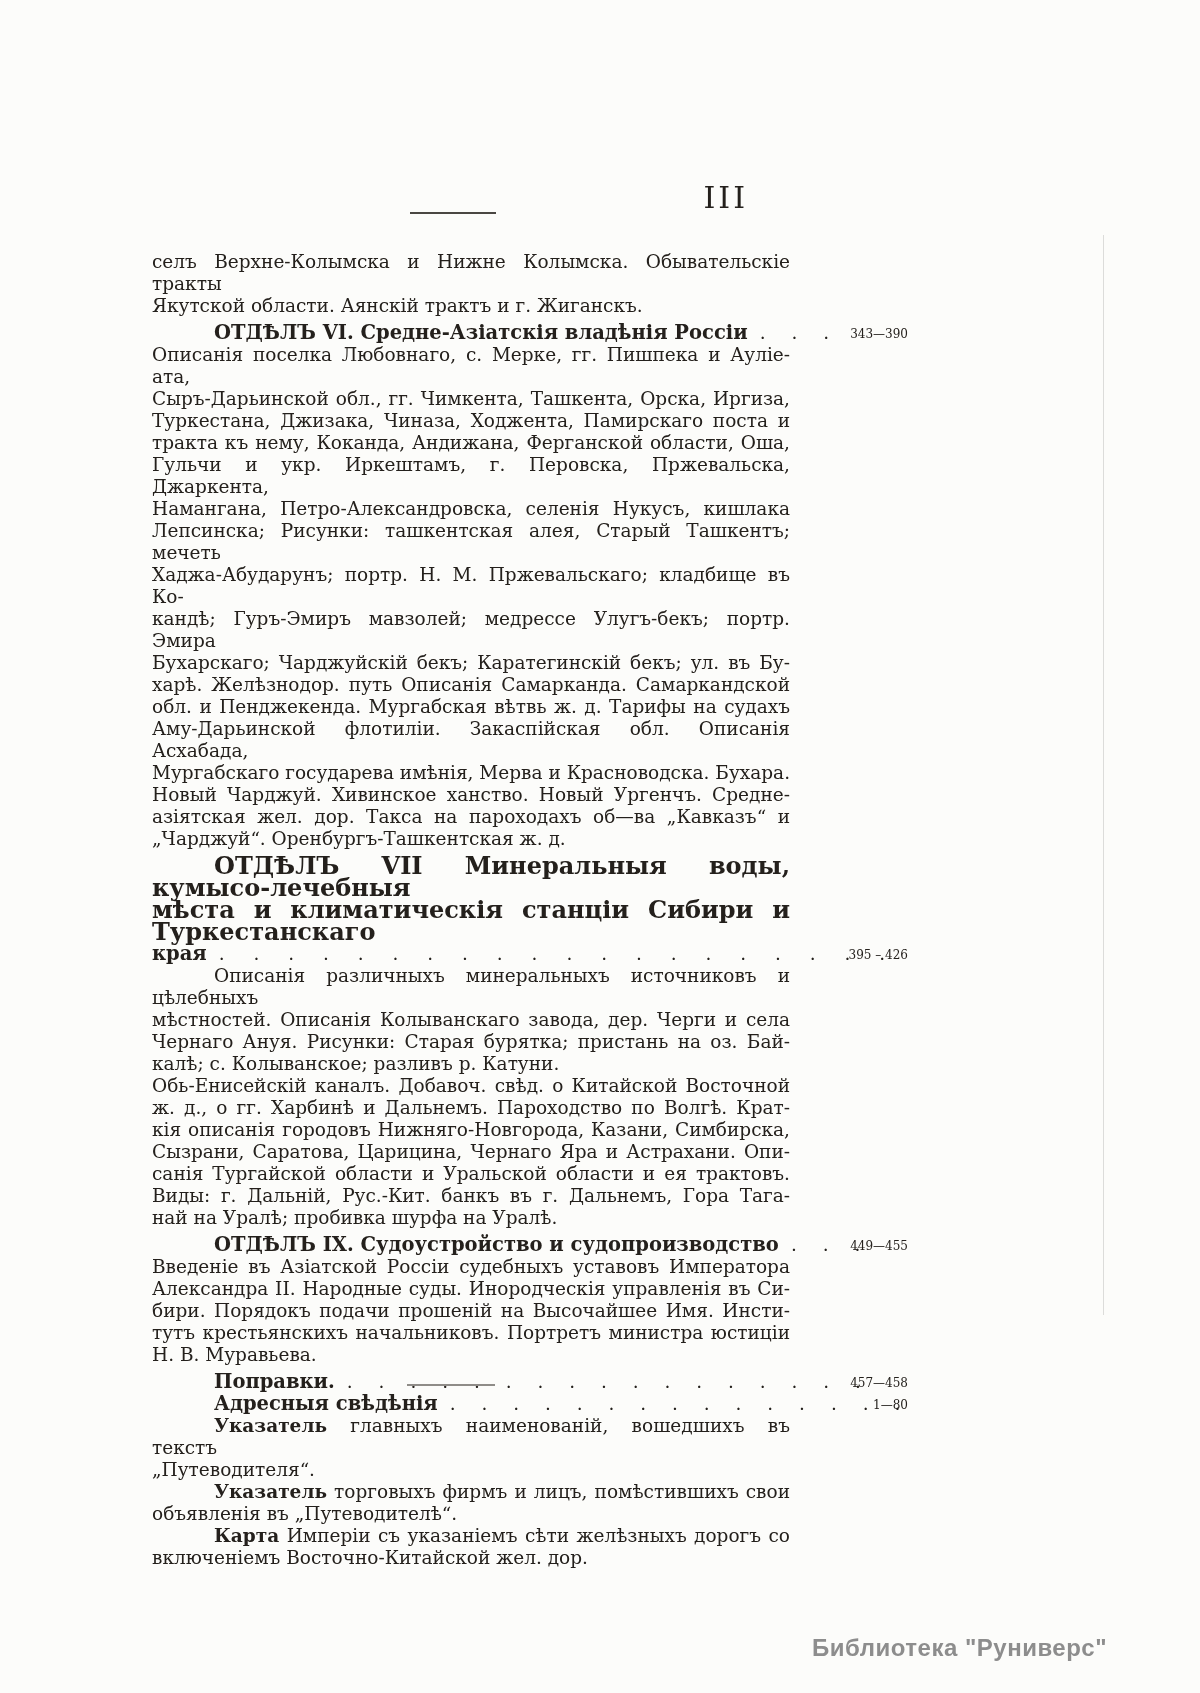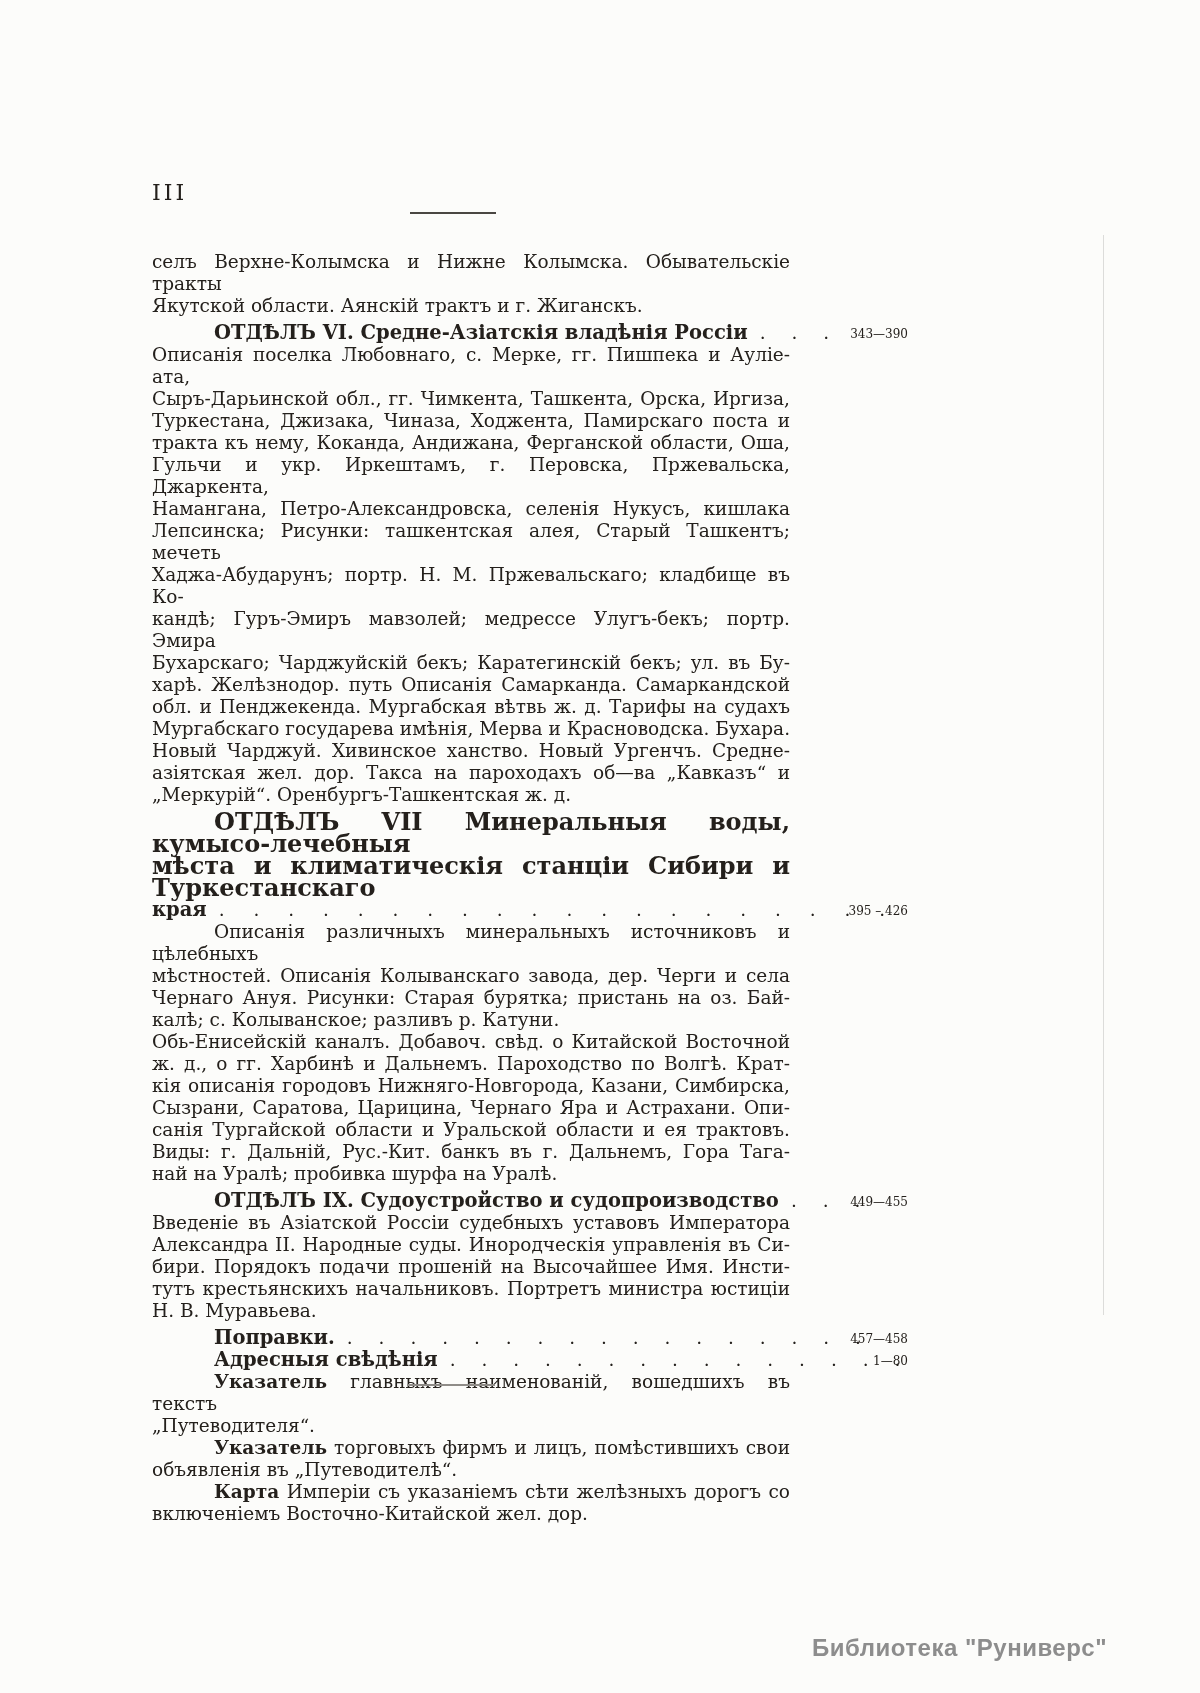--- a/index.html
+++ b/index.html
@@ -2,22 +2,22 @@
 <html><head>
 <meta charset="utf-8">
 <style>
   html,body{margin:0;padding:0;background:#ffffff;}
   .page{
     position:relative;width:1200px;height:1693px;overflow:hidden;
     background:#fcfcfa;color:#24201c;
     font-family:"DejaVu Serif",serif;
   }
   .folio{
-    position:absolute;top:180px;left:152px;width:608px;
-    text-align:left;font-size:22px;letter-spacing:3px;
+    position:absolute;top:180px;left:140px;width:608px;
+    text-align:right;font-size:30px;letter-spacing:3px;
   }
   .rule-top{position:absolute;top:212px;left:410px;width:86px;height:2px;background:#4a4742;}
   .rule-bottom{position:absolute;top:1384px;left:407px;width:88px;height:2px;background:#8f8c88;}
   .edge-line{position:absolute;left:1103px;top:235px;width:1px;height:1080px;background:#dcdcda;}
 
   .toc{
     position:absolute;top:251px;left:152px;width:756px;
     font-size:18.5px;line-height:22px;
   }
   .line{width:638px;text-align:justify;text-align-last:justify;}
@@ -63,24 +63,25 @@
         <div class="line">Туркестана, Джизака, Чиназа, Ходжента, Памирскаго поста и</div>
         <div class="line">тракта къ нему, Коканда, Андижана, Ферганской области, Оша,</div>
         <div class="line">Гульчи и укр. Иркештамъ, г. Перовска, Пржевальска, Джаркента,</div>
         <div class="line">Намангана, Петро-Александровска, селенія Нукусъ, кишлака</div>
         <div class="line">Лепсинска; Рисунки: ташкентская алея, Старый Ташкентъ; мечеть</div>
         <div class="line">Хаджа-Абударунъ; портр. Н. М. Пржевальскаго; кладбище въ Ко-</div>
         <div class="line">кандѣ; Гуръ-Эмиръ мавзолей; медрессе Улугъ-бекъ; портр. Эмира</div>
         <div class="line">Бухарскаго; Чарджуйскій бекъ; Каратегинскій бекъ; ул. въ Бу-</div>
         <div class="line">харѣ. Желѣзнодор. путь Описанія Самарканда. Самаркандской</div>
         <div class="line">обл. и Пенджекенда. Мургабская вѣтвь ж. д. Тарифы на судахъ</div>
+        <div class="line">Аму-Дарьинской флотиліи. Закаспійская обл. Описанія Асхабада,</div>
         <div class="line">Мургабскаго государева имѣнія, Мерва и Красноводска. Бухара.</div>
         <div class="line">Новый Чарджуй. Хивинское ханство. Новый Ургенчъ. Средне-</div>
         <div class="line">азіятская жел. дор. Такса на пароходахъ об—ва „Кавказъ“ и</div>
-        <div class="line last">„Меркурій“. Оренбургъ-Ташкентская ж. д.</div>
+        <div class="line last">„Чарджуй“. Оренбургъ-Ташкентская ж. д.</div>
       </div>
 
     <div class="mt">
       <div class="line hb ifirst">ОТДѢЛЪ VII Минеральныя воды, кумысо-лечебныя</div>
       <div class="line hb">мѣста и климатическія станціи Сибири и Туркестанскаго</div>
       <div class="entry-line"><span class="etext">края</span><span class="dots wide">. . . . . . . . . . . . . . . . . . . .</span><span class="pagenum">395 – 426</span></div>
     </div>
     <div class="para">
         <div class="line ifirst">Описанія различныхъ минеральныхъ источниковъ и цѣлебныхъ</div>
         <div class="line">мѣстностей. Описанія Колыванскаго завода, дер. Черги и села</div>

